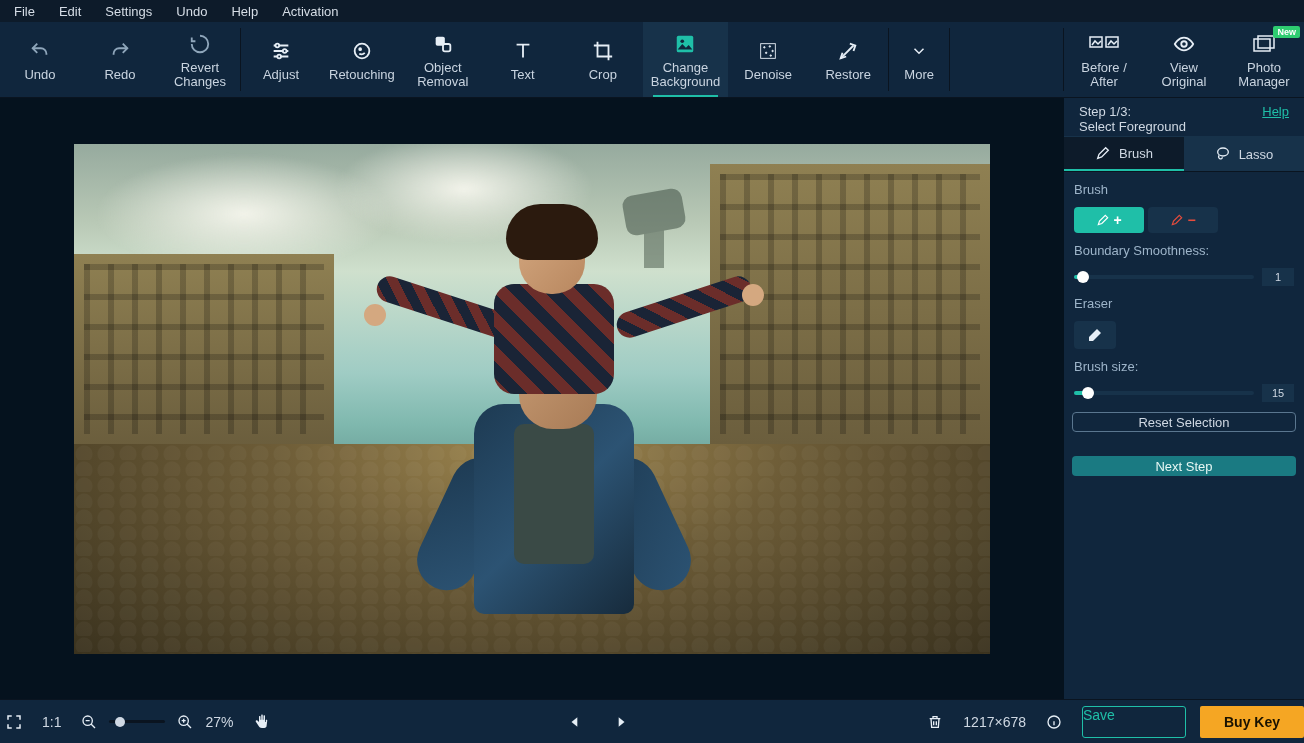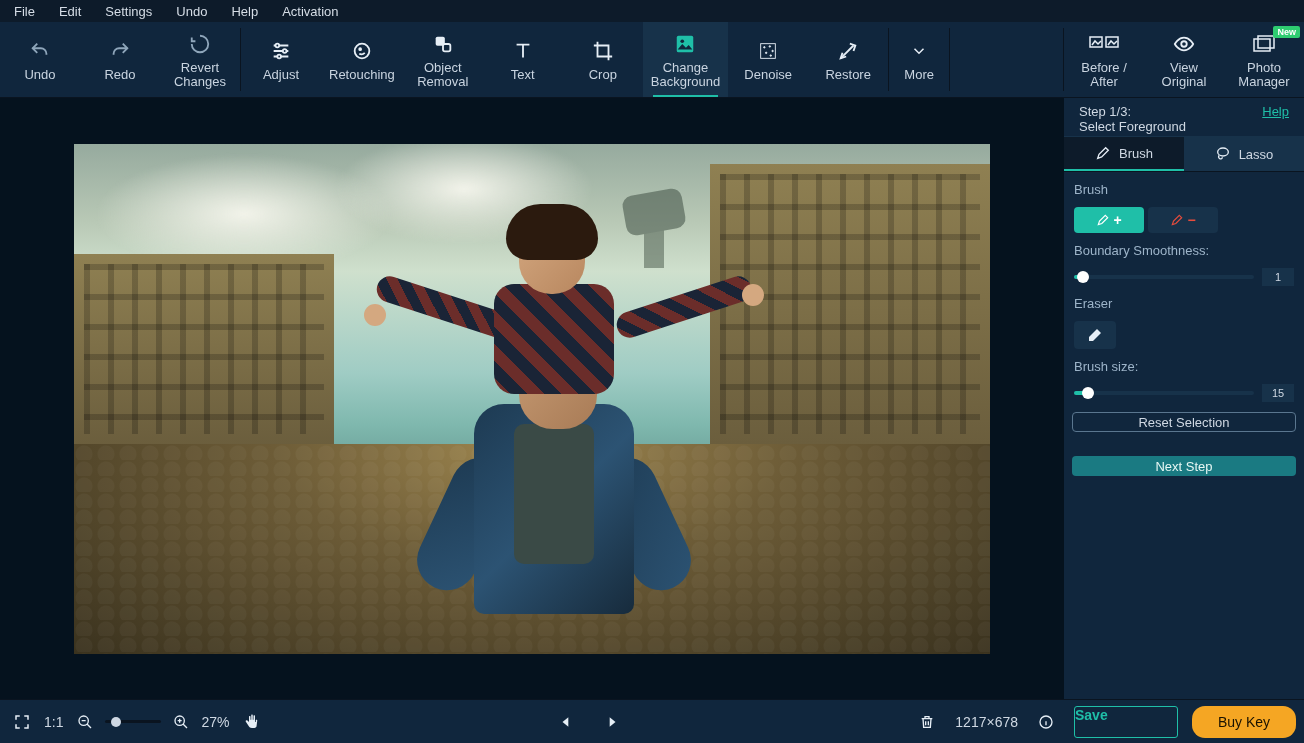--- a/index.html
+++ b/index.html
@@ -59,30 +59,30 @@
 .brush-btn.minus{background:#17324a}
 .slider-row{display:flex;align-items:center;gap:8px}
 .slider-track{flex:1;height:4px;background:#17324a;border-radius:2px;position:relative}
 .slider-fill{position:absolute;left:0;top:0;bottom:0;background:#1fbfa8;border-radius:2px}
 .slider-thumb{position:absolute;top:50%;width:12px;height:12px;background:#fff;border-radius:50%;transform:translate(-50%,-50%);cursor:pointer}
 .slider-val{width:32px;height:18px;background:#17324a;font-size:11px;display:flex;align-items:center;justify-content:center;color:#cfd8e3}
 .eraser-btn{width:42px;height:28px;background:#17324a;border-radius:4px;display:flex;align-items:center;justify-content:center;cursor:pointer}
 .wide-btn{height:20px;border-radius:4px;display:flex;align-items:center;justify-content:center;cursor:pointer;font-size:13px;margin:0 8px}
 .reset-btn{background:transparent;border:1px solid #5a768f;color:#cfd8e3}
 .next-btn{background:#1a7a82;color:#e6f7f4;margin-top:4px}
-.statusbar{height:44px;background:#10263d;border-top:1px solid #0a1420;display:flex;align-items:center;padding:0 8px;gap:8px}
+.statusbar{height:44px;background:#10263d;border-top:1px solid #0a1420;display:flex;align-items:center;padding:0 0;gap:14px}
 .sb-btn{width:28px;height:28px;display:flex;align-items:center;justify-content:center;cursor:pointer;color:#cfd8e3}
 .sb-text{font-size:14px;color:#cfd8e3}
 .zoom-group{display:flex;align-items:center;gap:6px}
 .zoom-track{width:56px;height:3px;background:#0a1420;position:relative;border-radius:2px}
 .zoom-thumb{position:absolute;left:18%;top:50%;width:10px;height:10px;background:#cfd8e3;border-radius:50%;transform:translate(-50%,-50%);cursor:pointer}
 .nav-center{flex:1;display:flex;align-items:center;justify-content:center;gap:18px}
 .sb-right{display:flex;align-items:center;gap:14px}
-.save-btn{width:104px;height:32px;border:1px solid #1fbfa8;color:#1fbfa8;background:transparent;border-radius:3px;font-size:14px;font-weight:bold;cursor:pointer}
-.buy-btn{width:104px;height:32px;background:#f5a623;color:#1a1200;border-radius:13px;font-size:14px;font-weight:normal;cursor:pointer;display:flex;align-items:center;justify-content:center}
+.save-btn{width:104px;height:32px;border:1px solid #1fbfa8;color:#1fbfa8;background:transparent;border-radius:3px;font-size:14px;font-weight:normal;cursor:pointer}
+.buy-btn{width:104px;height:32px;background:#f5a623;color:#1a1200;border-radius:2px;font-size:14px;font-weight:bold;cursor:pointer;display:flex;align-items:center;justify-content:center}
 svg{display:block}
 </style>
 </head>
 <body>
 
 <div class="menubar">
   <div class="menu-item">File</div>
   <div class="menu-item">Edit</div>
   <div class="menu-item">Settings</div>
   <div class="menu-item">Undo</div>

